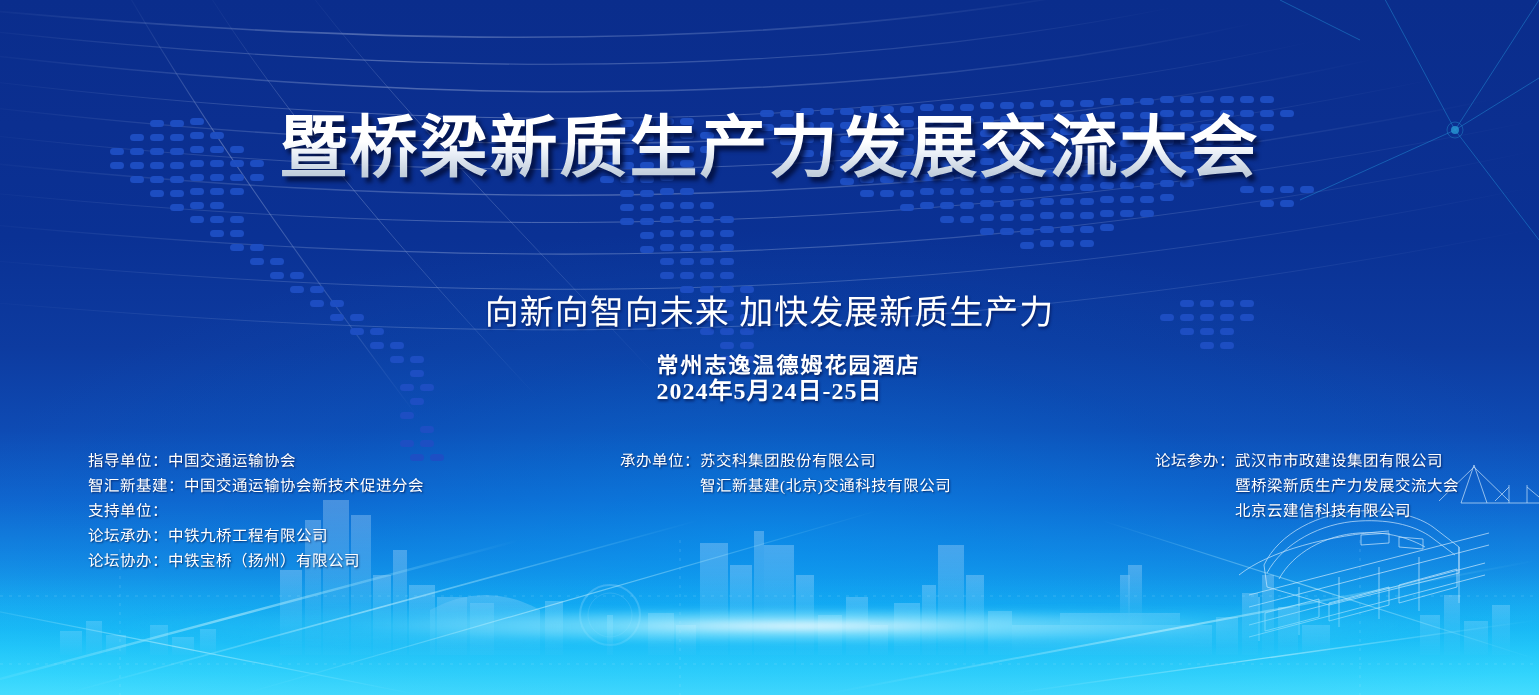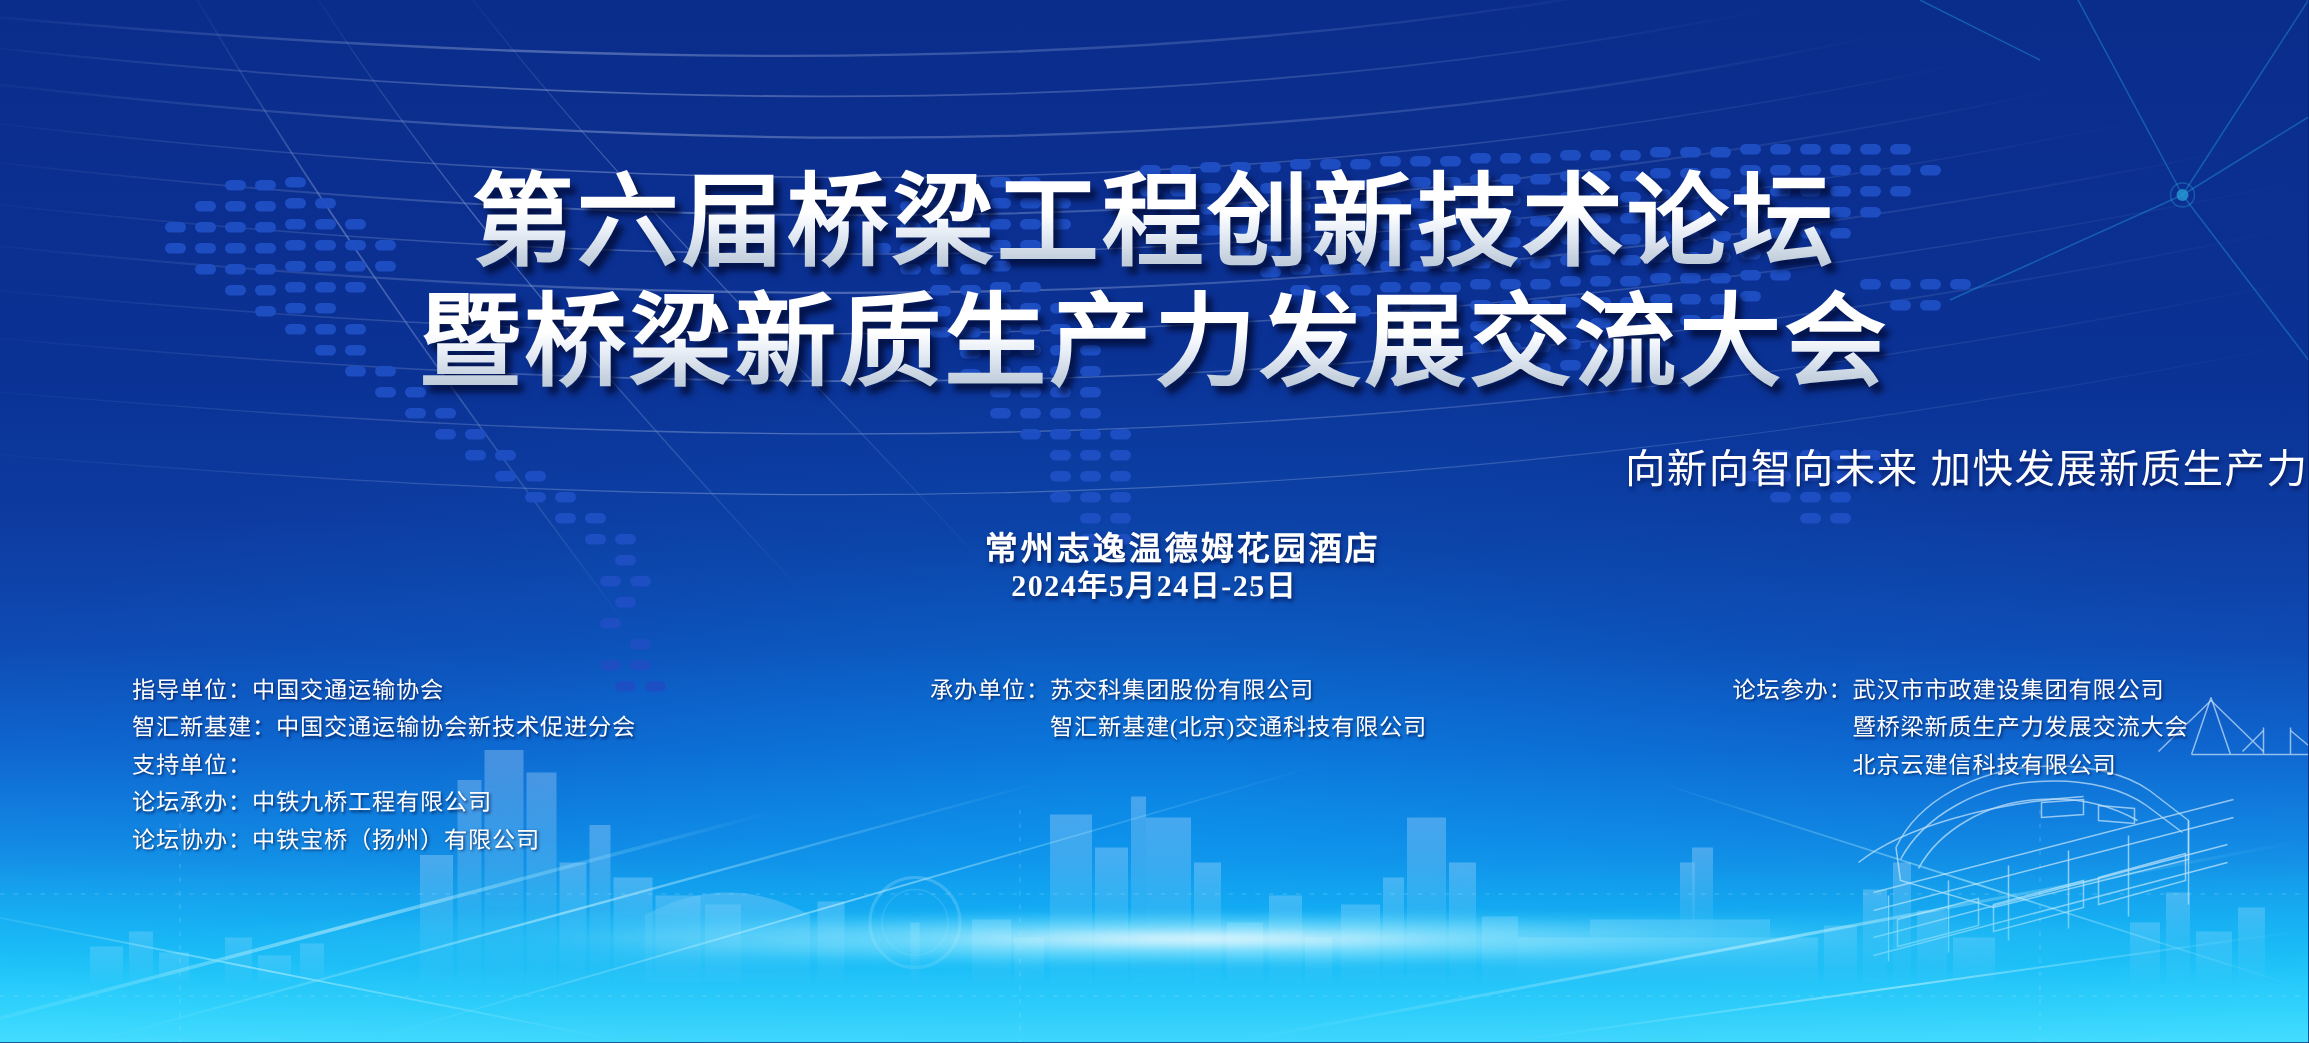--- a/index.html
+++ b/index.html
@@ -77,39 +77,39 @@
     -webkit-background-clip:text;
     background-clip:text;
     color:transparent;
     -webkit-text-fill-color:transparent;
     filter:drop-shadow(4px 5px 2px rgba(0,8,45,0.75));
     white-space:nowrap;
   }
 
   .subtitle{
     position:absolute; top:296px; left:0; right:0;
-    text-align:right;
-    font-size:27px; line-height:34px; color:#ffffff;
+    text-align:center;
+    font-size:34px; line-height:34px; color:#ffffff;
     letter-spacing:1px;
     text-shadow:1px 2px 3px rgba(0,10,60,.6);
     font-weight:400;
   }
 
   .venue{
     position:absolute; top:352px; left:0; right:0;
     text-align:center;
     font-size:22px; line-height:28px; color:#ffffff;
     font-weight:bold; letter-spacing:2px;
     text-shadow:1px 2px 3px rgba(0,10,60,.65);
     padding-left:38px;
   }
   .dates{
     position:absolute; top:378px; left:0; right:0;
     text-align:center;
-    font-size:20px; line-height:26px; color:#ffffff;
+    font-size:24px; line-height:26px; color:#ffffff;
     font-weight:bold; letter-spacing:1px;
     text-shadow:1px 2px 3px rgba(0,10,60,.65);
   }
 
   .orgs{
     position:absolute; top:448px; left:0; right:0;
     height:120px;
   }
   .org-col{
     position:absolute;
@@ -674,21 +674,20 @@
       <path d="M0,664 L1539,664"></path>
       <path d="M120,540 L120,695"></path>
       <path d="M680,540 L680,695"></path>
       <path d="M1360,540 L1360,695"></path>
     </g>
   </svg>
 
   <div class="content">
 
     <div class="title-block">
-      <div class="title-line">第六届桥梁工程创新技术论坛</div>
       <div class="title-line">暨桥梁新质生产力发展交流大会</div>
     </div>
 
     <div class="subtitle">向新向智向未来 加快发展新质生产力</div>
 
     <div class="venue">常州志逸温德姆花园酒店</div>
     <div class="dates">2024年5月24日-25日</div>
 
     <div class="orgs">
 

